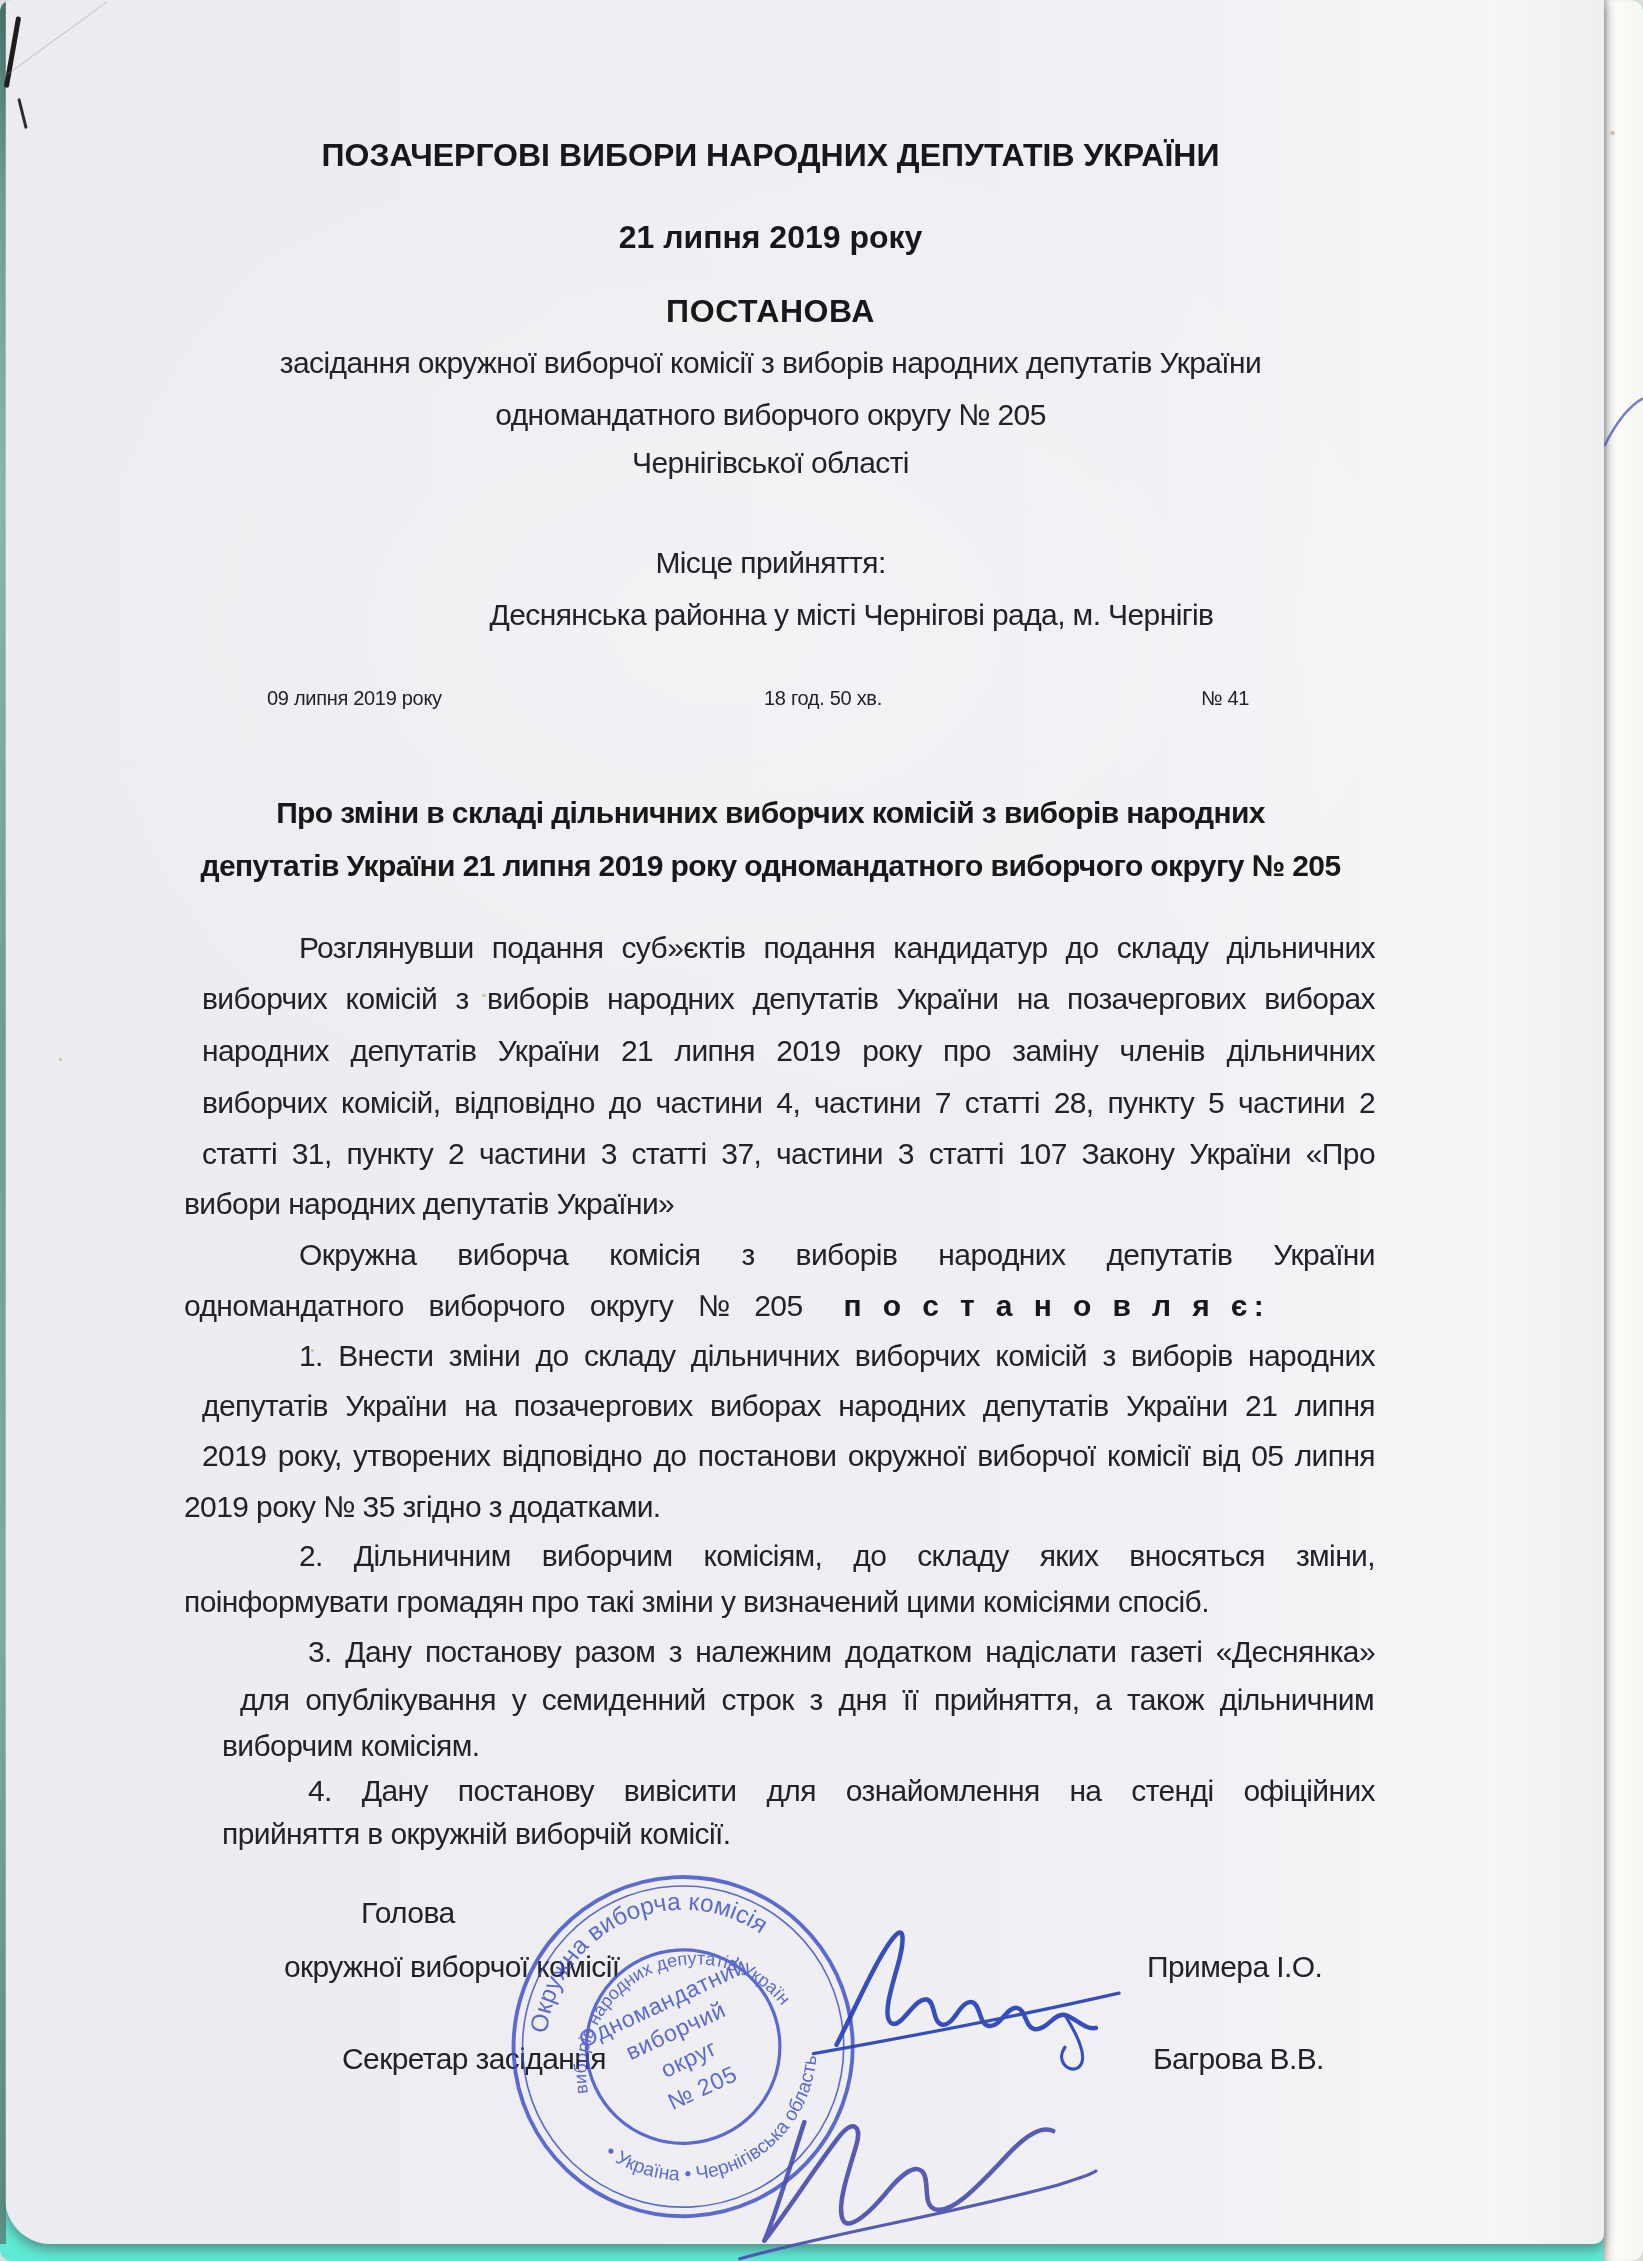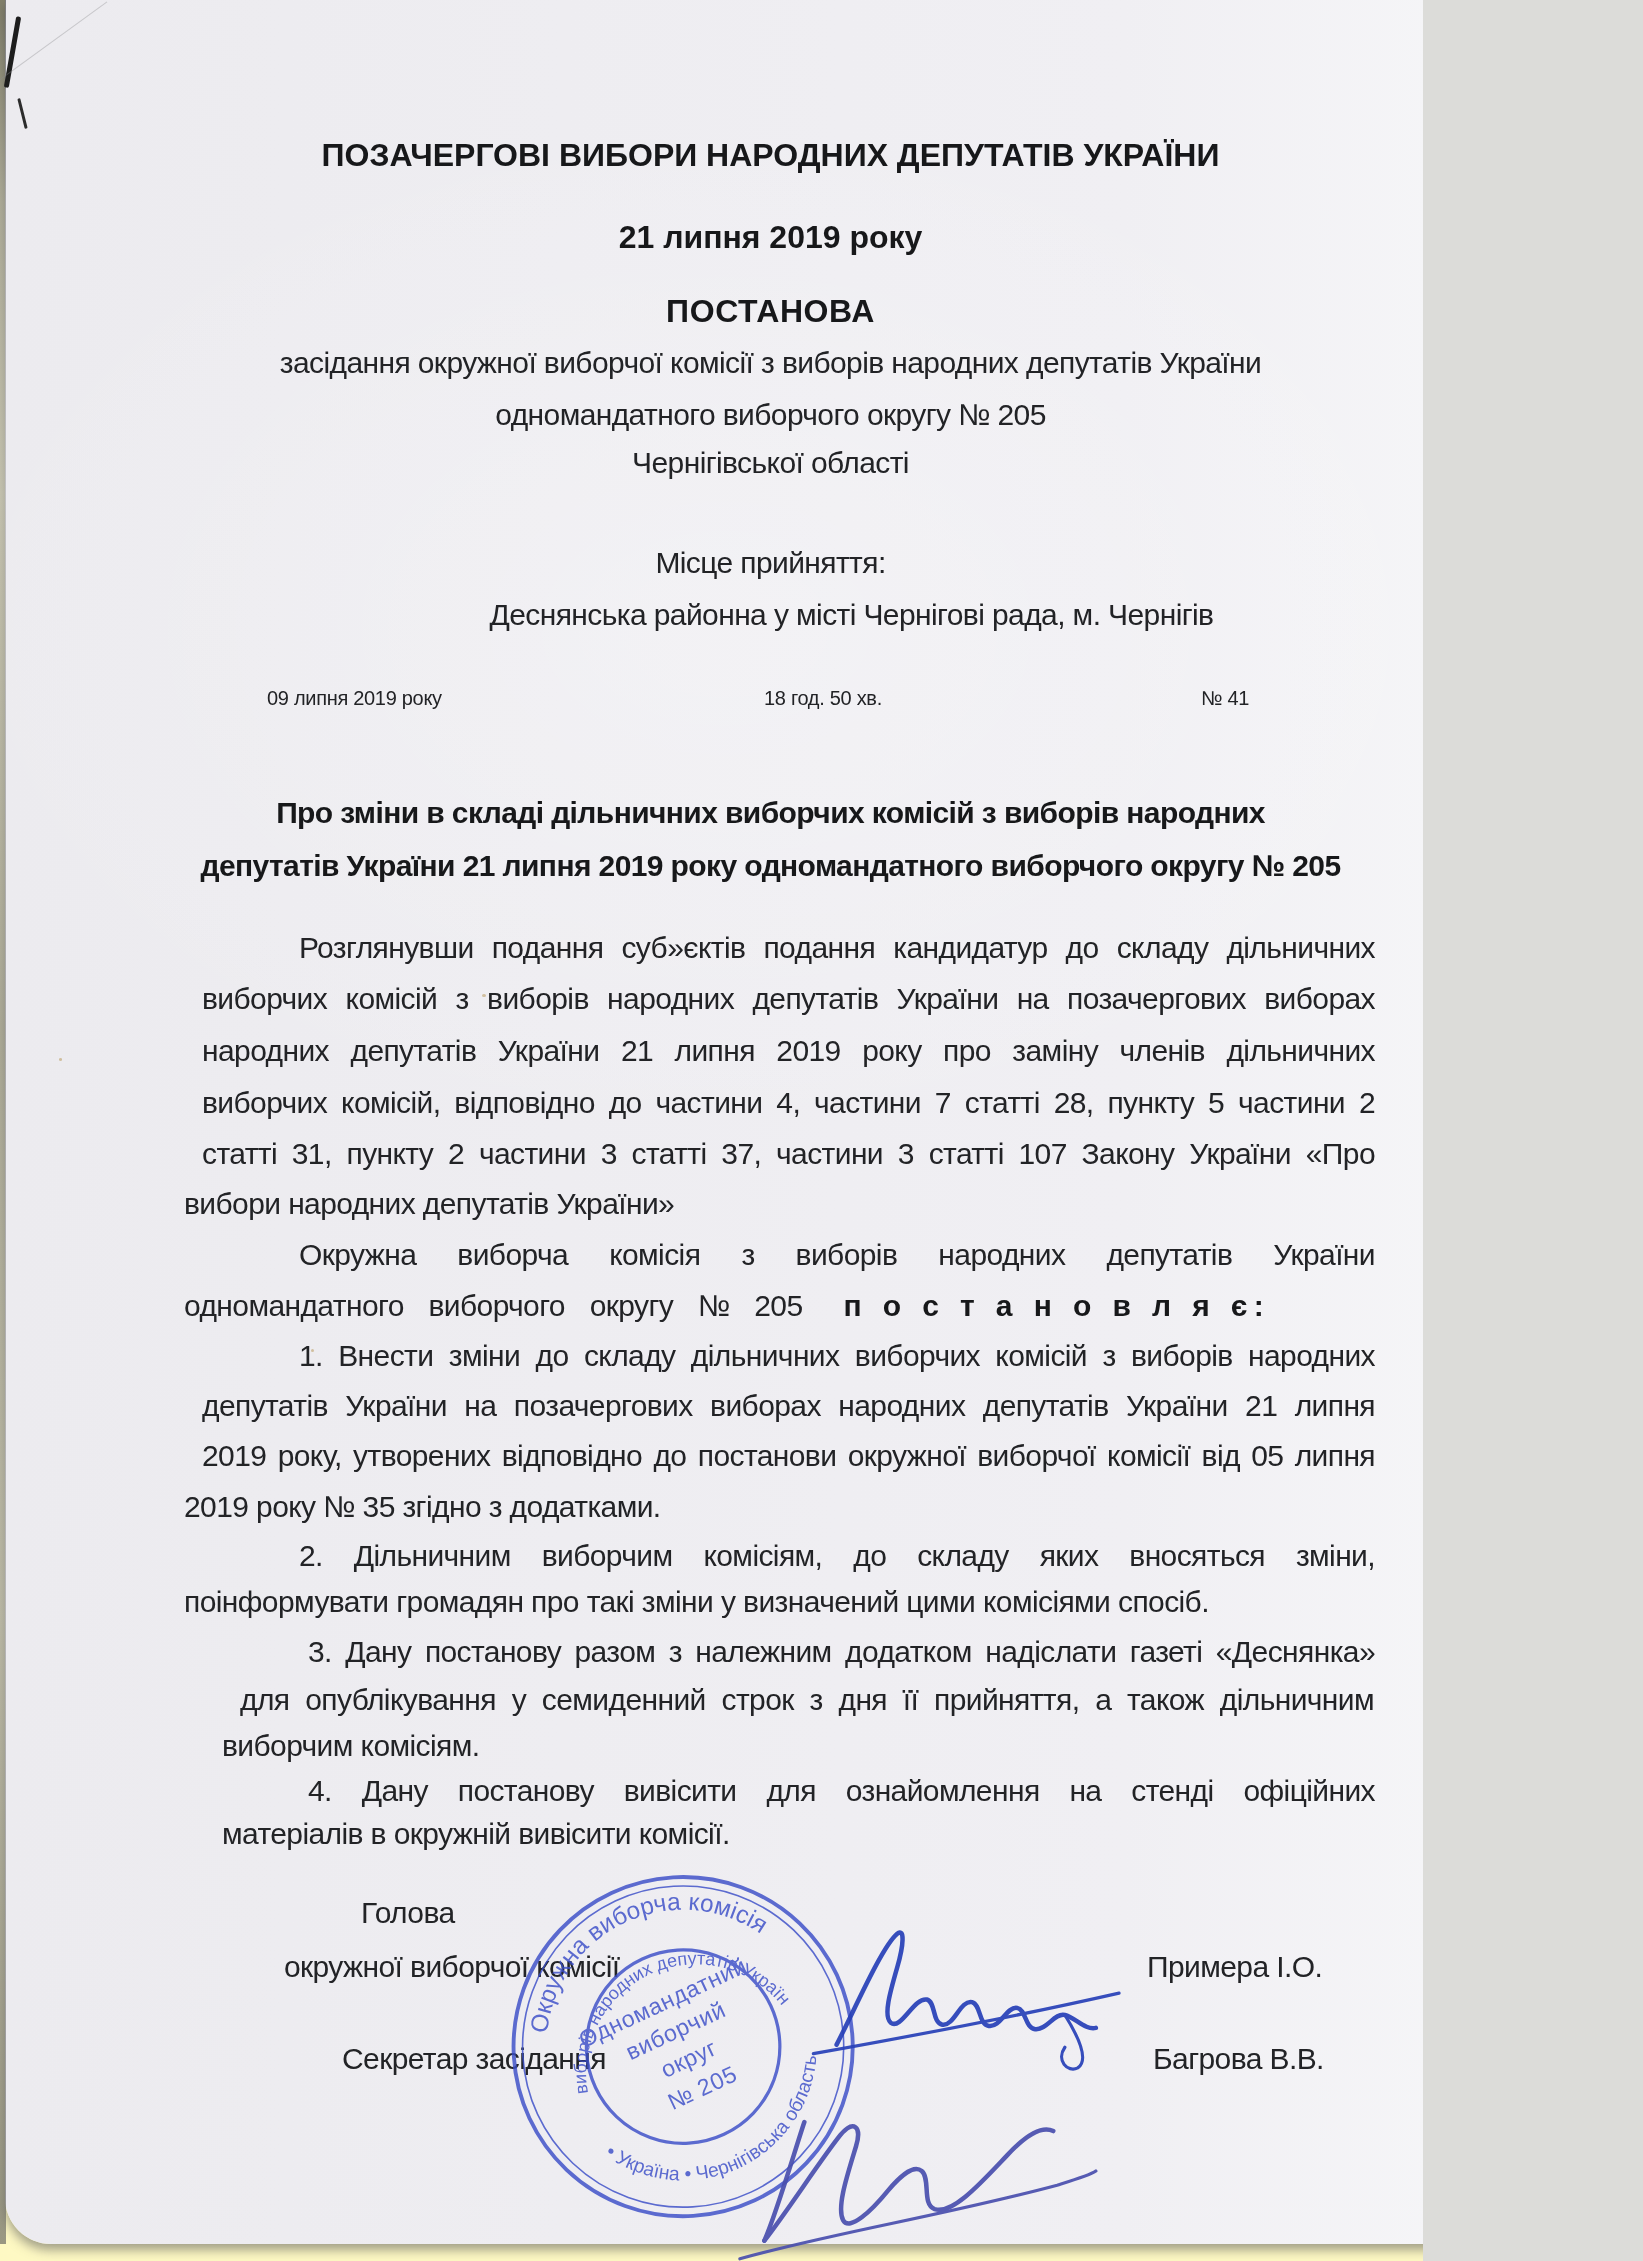--- a/index.html
+++ b/index.html
@@ -1,19 +1,20 @@
 <!DOCTYPE html>
 <html style="font-size:10.3px"><head>
 <meta charset="utf-8">
 <style>
   html,body { margin:0; padding:0; background:#dcdcd9; }
   .canvas {
-    position:relative; width:1423px; height:2261px; overflow:hidden;
-    background:#fef9c3;
+    position:relative; width:1643px; height:2261px; overflow:hidden;
+    background:#5eead4;
     font-family:"Liberation Sans", sans-serif;
+    border-radius:12px;
   }
   
   .second-sheet {
     position:absolute; left:1603px; top:0; width:40px; height:2261px;
     background:linear-gradient(90deg,#f3f3ef, #fbfbf7 40%, #f6f6f2);
     box-shadow: inset 6.4px 0 7.7px -4.5px rgba(90,90,95,.55);
   }
   .sheet-pen-mark { position:absolute; left:0; top:361px; }
   
   .paper {
@@ -110,21 +111,21 @@
   <div class="ln" style="top:1489px">2019 року № 35 згідно з додатками.</div>
 
   <div class="ln j ind" style="top:1538px">2. Дільничним виборчим комісіям, до складу яких вносяться зміни,</div>
   <div class="ln" style="top:1584px">поінформувати громадян про такі зміни у визначений цими комісіями спосіб.</div>
 
   <div class="ln j ind2" style="top:1634px">3. Дану постанову разом з належним додатком надіслати газеті «Деснянка»</div>
   <div class="ln j off" style="top:1682px">для опублікування у семиденний строк з дня її прийняття, а також дільничним</div>
   <div class="ln off" style="top:1728px">виборчим комісіям.</div>
 
   <div class="ln j ind2" style="top:1773px">4. Дану постанову вивісити для ознайомлення на стенді офіційних</div>
-  <div class="ln off" style="top:1816px">матеріалів в окружній вивісити комісії.</div>
+  <div class="ln off" style="top:1816px">прийняття в окружній виборчій комісії.</div>
 
   <div class="ln" style="left:361px;width:451px;top:1895px">Голова</div>
   <div class="ln" style="left:284px;width:580px;top:1949px">окружної виборчої комісії</div>
   <div class="ln" style="left:1147px;width:387px;top:1949px">Примера І.О.</div>
   <div class="ln" style="left:342px;width:580px;top:2041px">Секретар засідання</div>
   <div class="ln" style="left:1153px;width:387px;top:2041px">Багрова В.В.</div>
 
   <svg class="overlay" width="748" height="425" viewBox="700 2850 1160 659">
     <defs>
       <path id="ring-top" d="M868,3085 A212,212 0 0 1 1252,3085"></path>

